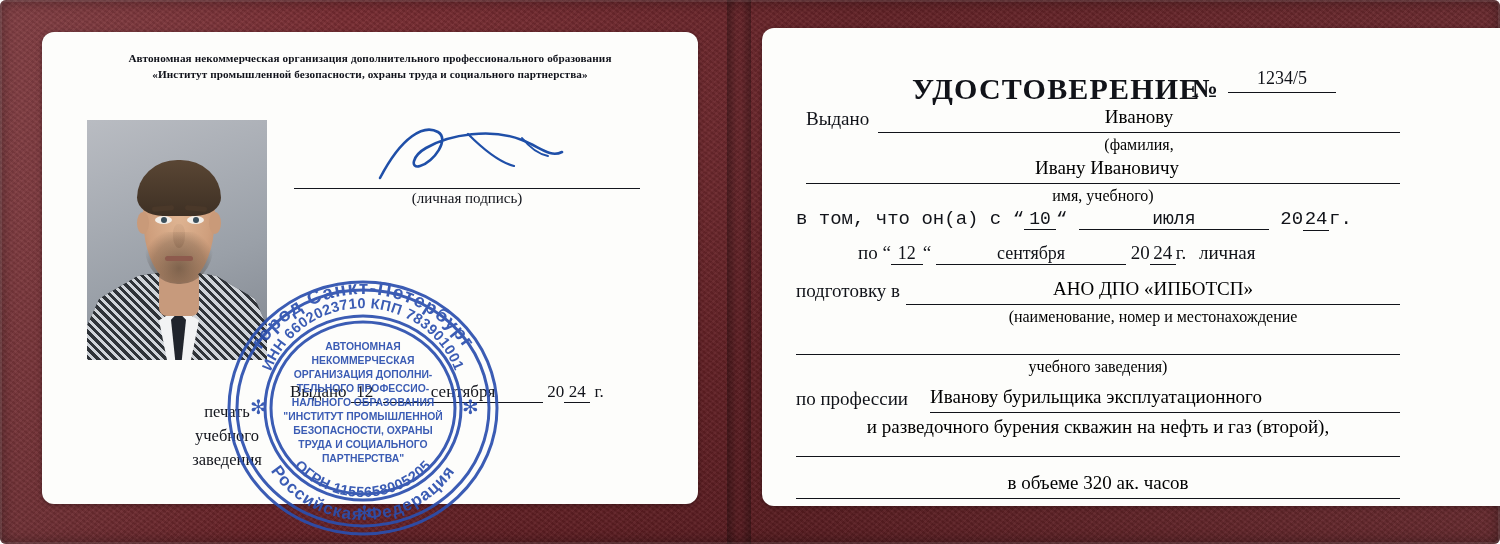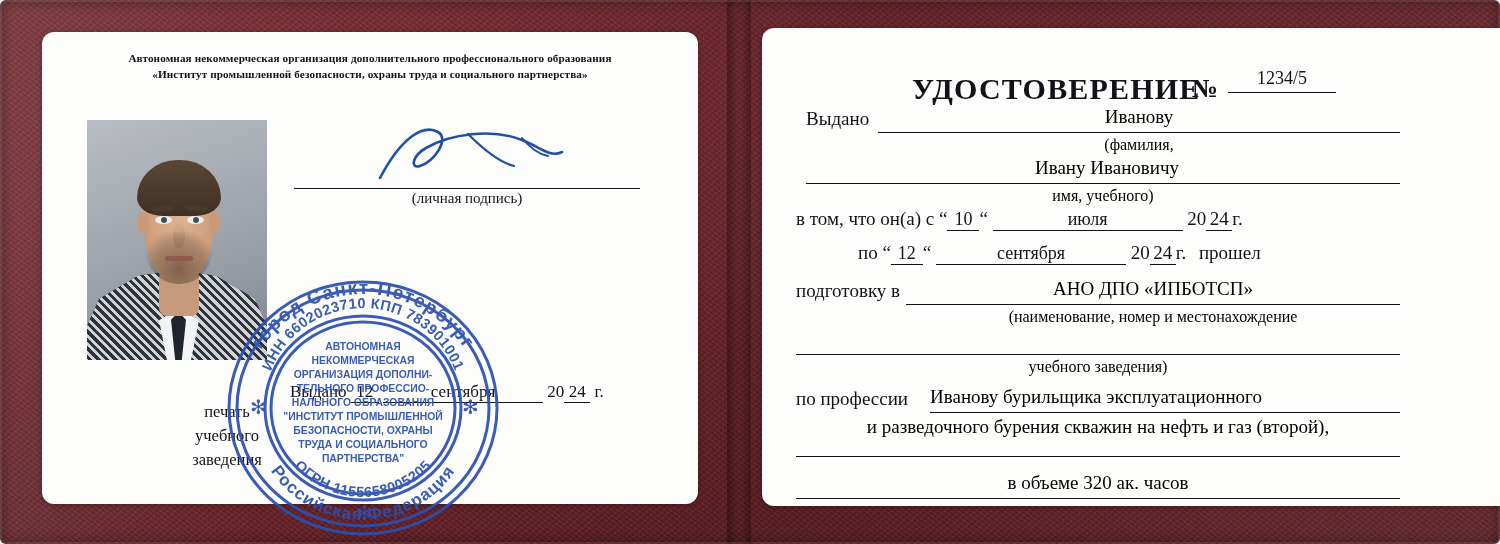--- a/index.html
+++ b/index.html
@@ -367,33 +367,33 @@
 
     <div class="r lbl" style="left:44px; top:80px;">Выдано</div>
     <div class="line-h" style="left:116px; top:104px; width:522px;"></div>
     <div class="val" style="left:116px; top:78px; width:522px;">Иванову</div>
     <div class="cap" style="left:116px; top:108px; width:522px;">(фамилия,</div>
 
     <div class="line-h" style="left:44px; top:155px; width:594px;"></div>
     <div class="val" style="left:48px; top:129px; width:594px;">Ивану Ивановичу</div>
     <div class="cap" style="left:44px; top:159px; width:594px;">имя, учебного)</div>
 
-    <div class="r lbl" style="left:34px; top:180px;">
+    <div class="r lbl" style="left:34px; top:180px;font-family:Liberation Mono, monospace;">
       <span>в том, что он(а) с</span>
       <span style="font-size:19px;">“</span><span class="small-val" style="display:inline-block;width:32px;text-align:center;border-bottom:1.4px solid #111319;">10</span><span style="font-size:19px;">“</span>
       <span class="small-val" style="display:inline-block;width:190px;text-align:center;border-bottom:1.4px solid #111319;">июля</span>
       <span>20</span><span style="display:inline-block;width:26px;text-align:center;border-bottom:1.4px solid #111319;">24</span><span>г.</span>
     </div>
 
     <div class="r lbl" style="left:96px; top:214px;">
       <span>по</span>
       <span style="font-size:19px;">“</span><span class="small-val" style="display:inline-block;width:32px;text-align:center;border-bottom:1.4px solid #111319;">12</span><span style="font-size:19px;">“</span>
       <span class="small-val" style="display:inline-block;width:190px;text-align:center;border-bottom:1.4px solid #111319;">сентября</span>
       <span>20</span><span style="display:inline-block;width:26px;text-align:center;border-bottom:1.4px solid #111319;">24</span><span>г.</span>
-      <span style="margin-left:8px;">прошел</span>
+      <span style="margin-left:8px;">личная</span>
     </div>
 
     <div class="r lbl" style="left:34px; top:252px;">подготовку в</div>
     <div class="line-h" style="left:144px; top:276px; width:494px;"></div>
     <div class="val" style="left:144px; top:250px; width:494px;">АНО ДПО «ИПБОТСП»</div>
     <div class="cap" style="left:144px; top:280px; width:494px;">(наименование, номер и местонахождение</div>
 
     <div class="line-h" style="left:34px; top:326px; width:604px;"></div>
     <div class="cap" style="left:34px; top:330px; width:604px;">учебного заведения)</div>
 

